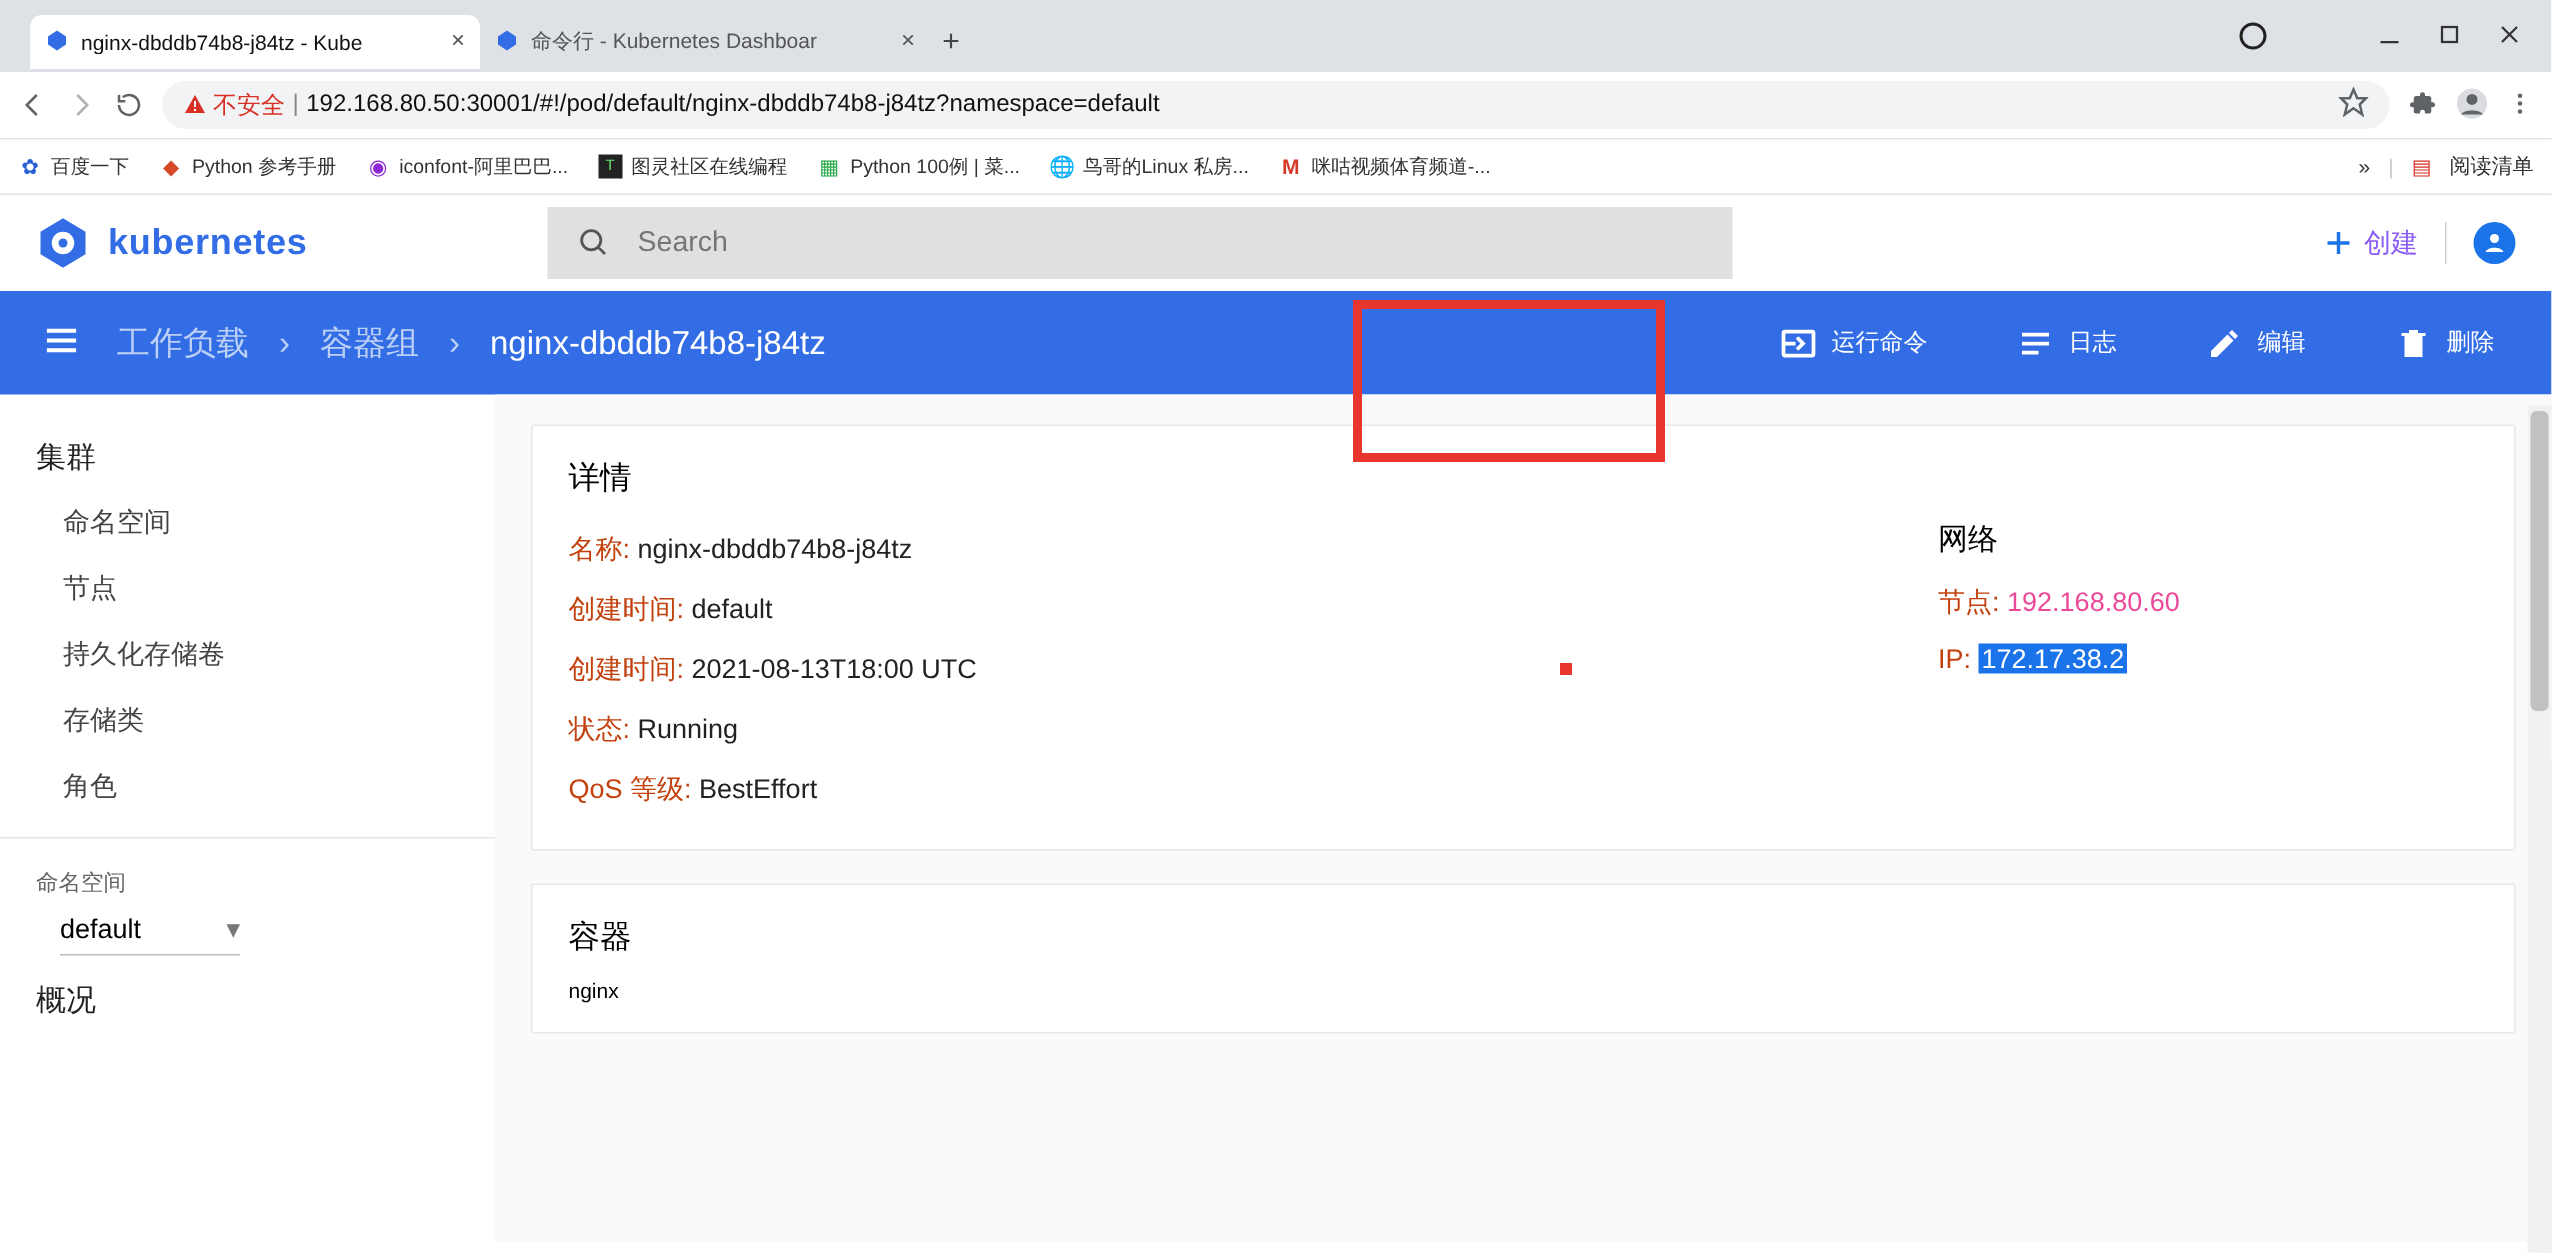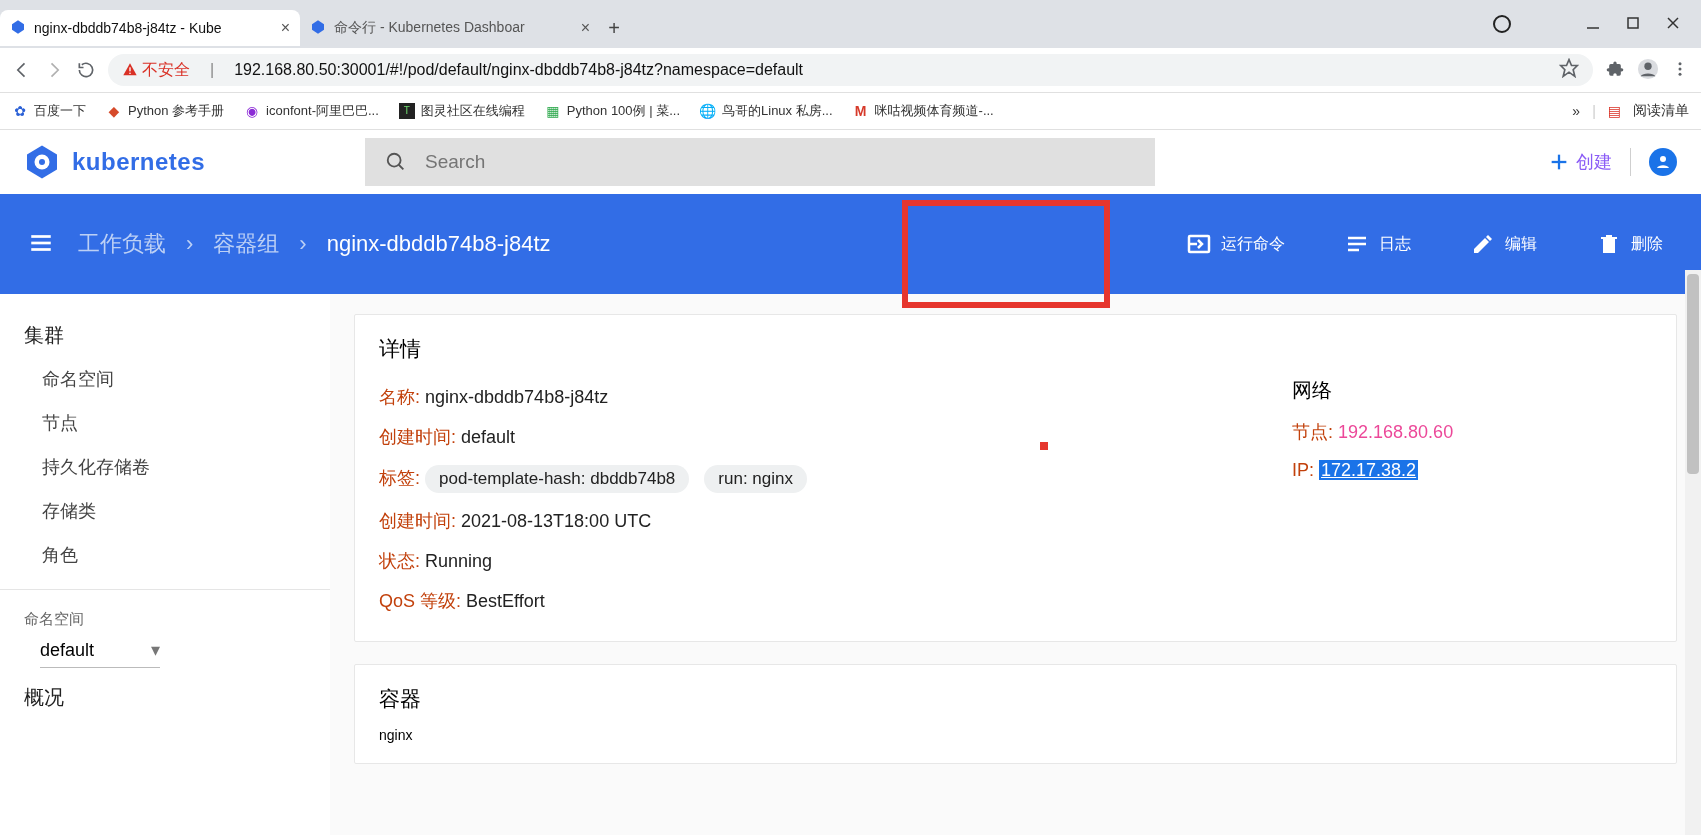--- a/index.html
+++ b/index.html
@@ -13,21 +13,21 @@
     overflow: hidden;
   }
   
   .chrome-top {
     background: #dee1e6;
   }
   .tab-row {
     display: flex;
     align-items: center;
     height: 48px;
-    padding: 0 8px 0 0;
+    padding: 0 8px 0 20px;
   }
   .tab {
     display: flex;
     align-items: center;
     height: 36px;
     min-width: 280px;
     max-width: 320px;
     padding: 0 10px;
     margin-top: 8px;
     border-radius: 8px 8px 0 0;
@@ -86,21 +86,21 @@
   .nav-icon { width: 20px; height: 20px; color: #5f6368; display:flex;align-items:center;justify-content:center;}
   .nav-icon.disabled { color: #b0b0b0; }
   .addr-bar {
     flex: 1;
     display: flex;
     align-items: center;
     height: 32px;
     background: #f1f3f4;
     border-radius: 16px;
     padding: 0 14px;
-    gap: 20px;
+    gap: 5px;
     font-size: 16px;
   }
   .addr-security { color: #d93025; display: flex; align-items: center; gap: 4px; }
   .addr-sep { color: #888; }
   .addr-url { flex: 1; white-space: nowrap; overflow: hidden; text-overflow: ellipsis; color: #111; }
   .addr-right { display: flex; gap: 16px; align-items: center; color: #555; }
   .addr-right svg { width: 20px; height: 20px; }
   .bookmarks {
     display: flex;
     align-items: center;
@@ -145,21 +145,21 @@
     display: flex;
     align-items: center;
     gap: 18px;
     color: #8b5cf6;
   }
   .kd-create { display: flex; align-items: center; gap: 6px; font-size: 18px; cursor: pointer; }
   .kd-div { width: 1px; height: 28px; background: #cfcfcf; }
   .kd-user { width: 28px; height: 28px; border-radius: 50%; background: #1a73e8; display:flex;align-items:center;justify-content:center;color:#fff; }
   
   .kd-actionbar {
-    height: 100px;
+    height: 69px;
     background: #326de6;
     display: flex;
     align-items: center;
     color: #fff;
     padding: 0 28px;
     gap: 24px;
   }
   .kd-actionbar .menu-icon svg { width: 26px; height: 26px; }
   .kd-breadcrumb {
     display: flex; align-items: center; gap: 20px;
@@ -251,21 +251,21 @@
   .row .label { color: #c2410c; }
   .chip {
     display: inline-block;
     background: #eef0f1;
     border-radius: 16px;
     padding: 4px 14px;
     font-size: 17px;
     margin-right: 10px;
   }
   a.link { color: #ec4899; text-decoration: none; }
-  .ip-sel { background: #1a73e8; color: #fff; padding: 0 2px; text-decoration: underline; }
+  .ip-sel { background: #1a73e8; color: #fff; padding: 0 2px; }
   .kd-scroll {
     position: absolute;
     right: 0;
     top: 270px;
     bottom: 0;
     width: 16px;
     background: #f1f1f1;
   }
   .kd-scroll .thumb {
     position: absolute; left: 2px; right: 2px;
@@ -500,25 +500,20 @@
     <div class="side-section-title">概况</div>
   </div>
 
   <div class="kd-main">
     <div class="card">
       <h2>详情</h2>
       <div class="details-grid">
         <div class="details-col">
           <div class="row"><span class="label">名称:</span> <span>nginx-dbddb74b8-j84tz</span></div>
           <div class="row"><span class="label">创建时间:</span> <span>default</span></div>
-          <div class="row">
-            <span class="label">标签:</span>
-            <span class="chip">pod-template-hash: dbddb74b8</span>
-            <span class="chip">run: nginx</span>
-          </div>
           <div class="row"><span class="label">创建时间:</span> <span>2021-08-13T18:00 UTC</span></div>
           <div class="row"><span class="label">状态:</span> <span>Running</span></div>
           <div class="row"><span class="label">QoS 等级:</span> <span>BestEffort</span></div>
         </div>
         <div class="details-col" style="flex:0 0 360px">
           <h3>网络</h3>
           <div class="row"><span class="label">节点:</span> <a class="link">192.168.80.60</a></div>
           <div class="row"><span class="label">IP:</span> <span class="ip-sel">172.17.38.2</span></div>
         </div>
       </div>

